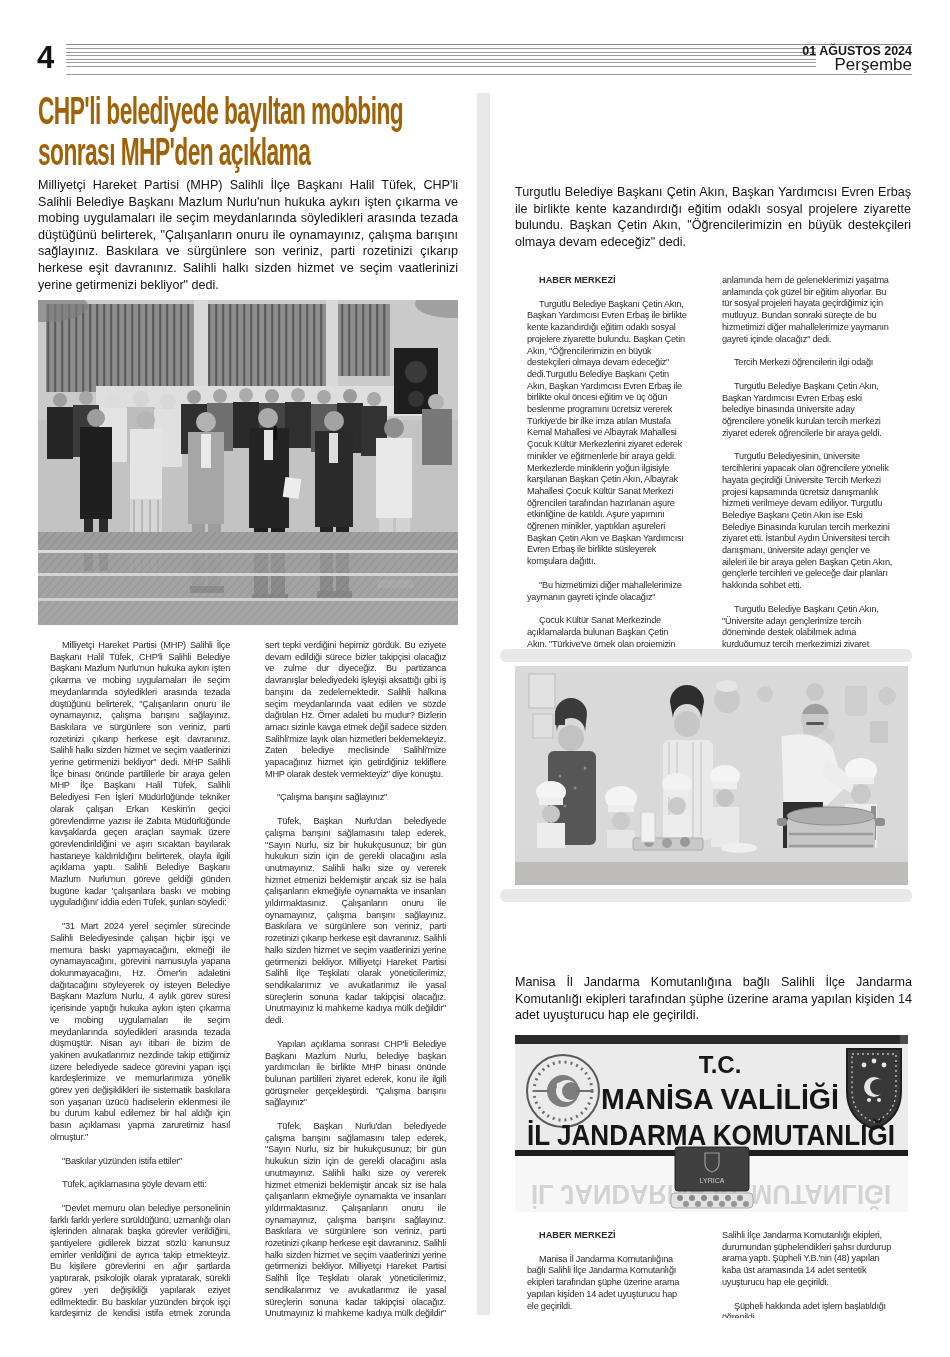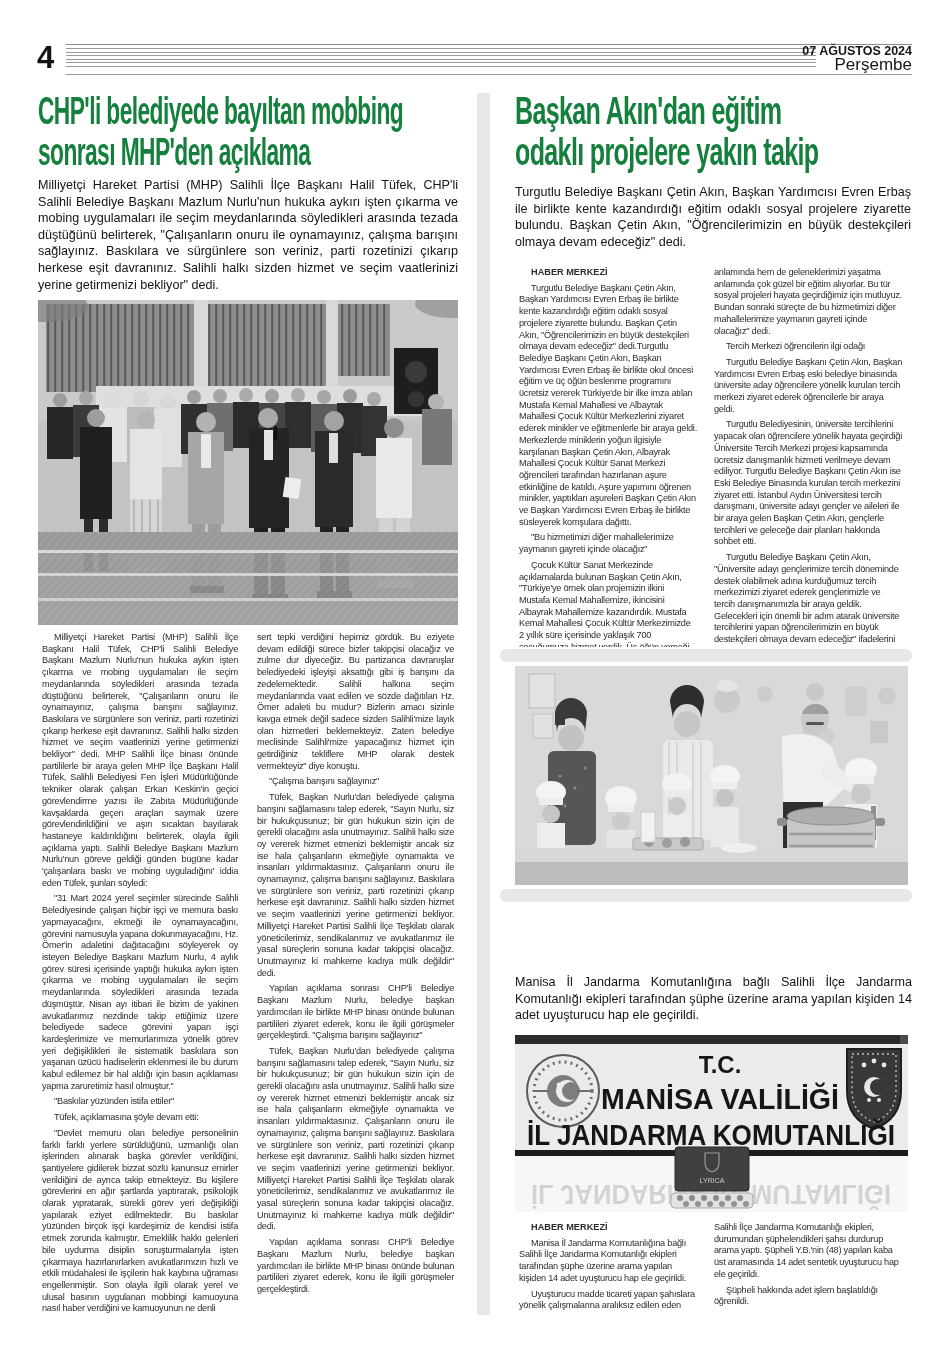--- a/index.html
+++ b/index.html
@@ -11,47 +11,47 @@
              border-top:1.5px solid #8a8a8a;border-bottom:1px solid #9a9a9a;}
   .rulestack .stripes{position:absolute;left:0;top:3px;width:750px;height:22px;
       background:repeating-linear-gradient(to bottom,#9a9a9a 0 1px,transparent 1px 3.6px);}
   .dateblock{position:absolute;right:38px;top:45px;text-align:right;line-height:13px;color:#161616;}
   .dateblock .d1{font-size:12.5px;font-weight:700;}
   .dateblock .d2{font-size:17px;}
   
   .vdiv{position:absolute;left:477px;top:93px;width:13px;height:1222px;background:#e8e8e8;}
   .hbar{position:absolute;left:500px;width:412px;height:13px;background:#e8e8e8;border-radius:6px;}
   
-  .hl{position:absolute;color:#15803d;font-weight:700;}
+  .hl{position:absolute;color:#a16207;font-weight:700;}
   .hl-line{display:block;white-space:nowrap;transform-origin:0 50%;letter-spacing:-1px;}
   .a1-hl .hl-line{font-size:38px;line-height:41px;transform:scaleX(0.60);}
   .a2-hl .hl-line{font-size:38px;line-height:41px;transform:scaleX(0.66);}
   .a3-hl .hl-line{font-size:46px;line-height:48px;transform:scaleX(0.58);}
   .lede{position:absolute;font-size:12.6px;line-height:16.6px;text-align:justify;color:#141414;}
   
   .col{position:absolute;overflow:hidden;font-size:9.2px;line-height:11.7px;color:#2d2d2d;letter-spacing:-0.25px;}
-  .col p{margin:4px;text-indent:12px;}
+  .col p{margin:12px;text-indent:12px;}
   .col p.noindent{text-indent:0;}
   .col p.bold{font-weight:700;letter-spacing:0;}
   .just p{text-align:justify;}
   
   .photo{position:absolute;overflow:hidden;background:#f97316;}
   .photo svg{display:block;}
 </style>
 </head>
 <body>
 
 <div id="page">
 
   <div class="pageno">4</div>
   <div class="rulestack">
       <div class="stripes"></div>
     </div>
   <div class="dateblock">
-    <div class="d1">07 AĞUSTOS 2024</div>
+    <div class="d1">01 AĞUSTOS 2024</div>
     <div class="d2">Perşembe</div>
   </div>
 
   <div class="vdiv"></div>
   <div class="hbar" style="top:649px;"></div>
   <div class="hbar" style="top:889px;"></div>
 
   <div class="hl a1-hl" style="left:38px;top:91px;width:420px;">
       <div class="hl-line">CHP'li belediyede bayıltan mobbing</div>
       <div class="hl-line">sonrası MHP'den açıklama</div>
@@ -217,24 +217,20 @@
     </div>
   <div class="col just" style="left:253px;top:628px;width:205px;height:692px;">
       <p class="noindent">sert tepki verdiğini hepimiz gördük. Bu eziyete devam edildiği sürece bizler takipçisi olacağız ve zulme dur diyeceğiz. Bu partizanca davranışlar belediyedeki işleyişi aksattığı gibi iş barışını da zedelemektedir. Salihli halkına seçim meydanlarında vaat edilen ve sözde dağıtılan Hz. Ömer adaleti bu mudur? Bizlerin amacı sizinle kavga etmek değil sadece sizden Salihli'mize layık olan hizmetleri beklemekteyiz. Zaten belediye meclisinde Salihli'mize yapacağınız hizmet için getirdiğiniz tekliflere MHP olarak destek vermekteyiz" diye konuştu.</p>
       <p>"Çalışma barışını sağlayınız"</p>
       <p>Tüfek, Başkan Nurlu'dan belediyede çalışma barışını sağlamasını talep ederek, "Sayın Nurlu, siz bir hukukçusunuz; bir gün hukukun sizin için de gerekli olacağını asla unutmayınız. Salihli halkı size oy vererek hizmet etmenizi beklemiştir ancak siz ise hala çalışanların ekmeğiyle oynamakta ve insanları yıldırmaktasınız. Çalışanların onuru ile oynamayınız, çalışma barışını sağlayınız. Baskılara ve sürgünlere son veriniz, parti rozetinizi çıkarıp herkese eşit davranınız. Salihli halkı sizden hizmet ve seçim vaatlerinizi yerine getirmenizi bekliyor. Milliyetçi Hareket Partisi Salihli İlçe Teşkilatı olarak yöneticilerimiz, sendikalarımız ve avukatlarımız ile yasal süreçlerin sonuna kadar takipçisi olacağız. Unutmayınız ki mahkeme kadıya mülk değildir" dedi.</p>
       <p>Yapılan açıklama sonrası CHP'li Belediye Başkanı Mazlum Nurlu, belediye başkan yardımcıları ile birlikte MHP binası önünde bulunan partilileri ziyaret ederek, konu ile ilgili görüşmeler gerçekleştirdi. "Çalışma barışını sağlayınız"</p>
       <p>Tüfek, Başkan Nurlu'dan belediyede çalışma barışını sağlamasını talep ederek, "Sayın Nurlu, siz bir hukukçusunuz; bir gün hukukun sizin için de gerekli olacağını asla unutmayınız. Salihli halkı size oy vererek hizmet etmenizi beklemiştir ancak siz ise hala çalışanların ekmeğiyle oynamakta ve insanları yıldırmaktasınız. Çalışanların onuru ile oynamayınız, çalışma barışını sağlayınız. Baskılara ve sürgünlere son veriniz, parti rozetinizi çıkarıp herkese eşit davranınız. Salihli halkı sizden hizmet ve seçim vaatlerinizi yerine getirmenizi bekliyor. Milliyetçi Hareket Partisi Salihli İlçe Teşkilatı olarak yöneticilerimiz, sendikalarımız ve avukatlarımız ile yasal süreçlerin sonuna kadar takipçisi olacağız. Unutmayınız ki mahkeme kadıya mülk değildir" dedi.</p>
       <p>Yapılan açıklama sonrası CHP'li Belediye Başkanı Mazlum Nurlu, belediye başkan yardımcıları ile birlikte MHP binası önünde bulunan partilileri ziyaret ederek, konu ile ilgili görüşmeler gerçekleştirdi.</p>
     </div>
 
-  <div class="hl a2-hl" style="left:515px;top:91px;width:397px;">
-      <div class="hl-line">Başkan Akın'dan eğitim</div>
-      <div class="hl-line">odaklı projelere yakın takip</div>
-    </div>
 
   <div class="lede" style="left:515px;top:184px;width:396px;">Turgutlu Belediye Başkanı Çetin Akın, Başkan Yardımcısı Evren Erbaş ile birlikte kente kazandırdığı eğitim odaklı sosyal projelere ziyarette bulundu. Başkan Çetin Akın, "Öğrencilerimizin en büyük destekçileri olmaya devam edeceğiz" dedi.</div>
 
   <div class="col" style="left:515px;top:263px;width:186px;height:384px;">
       <p class="bold">HABER MERKEZİ</p>
       <p>Turgutlu Belediye Başkanı Çetin Akın, Başkan Yardımcısı Evren Erbaş ile birlikte kente kazandırdığı eğitim odaklı sosyal projelere ziyarette bulundu. Başkan Çetin Akın, "Öğrencilerimizin en büyük destekçileri olmaya devam edeceğiz" dedi.Turgutlu Belediye Başkanı Çetin Akın, Başkan Yardımcısı Evren Erbaş ile birlikte okul öncesi eğitim ve üç öğün beslenme programını ücretsiz vererek Türkiye'de bir ilke imza atılan Mustafa Kemal Mahallesi ve Albayrak Mahallesi Çocuk Kültür Merkezlerini ziyaret ederek minikler ve eğitmenlerle bir araya geldi. Merkezlerde miniklerin yoğun ilgisiyle karşılanan Başkan Çetin Akın, Albayrak Mahallesi Çocuk Kültür Sanat Merkezi öğrencileri tarafından hazırlanan aşure etkinliğine de katıldı. Aşure yapımını öğrenen minikler, yaptıkları aşureleri Başkan Çetin Akın ve Başkan Yardımcısı Evren Erbaş ile birlikte süsleyerek komşulara dağıttı.</p>
       <p>"Bu hizmetimizi diğer mahallelerimize yaymanın gayreti içinde olacağız"</p>
       <p>Çocuk Kültür Sanat Merkezinde açıklamalarda bulunan Başkan Çetin Akın, "Türkiye'ye örnek olan projemizin ilkini Mustafa Kemal Mahallemize, ikincisini Albayrak Mahallemize kazandırdık. Mustafa Kemal Mahallesi Çocuk Kültür Merkezimizde 2 yıllık süre içerisinde yaklaşık 700 çocuğumuza hizmet verdik. Üç öğün yemeği ve eğitimi ücretsiz veriyoruz. Çocuklarımız hem eğitim</p>
     </div>
   <div class="col" style="left:710px;top:263px;width:197px;height:384px;">

